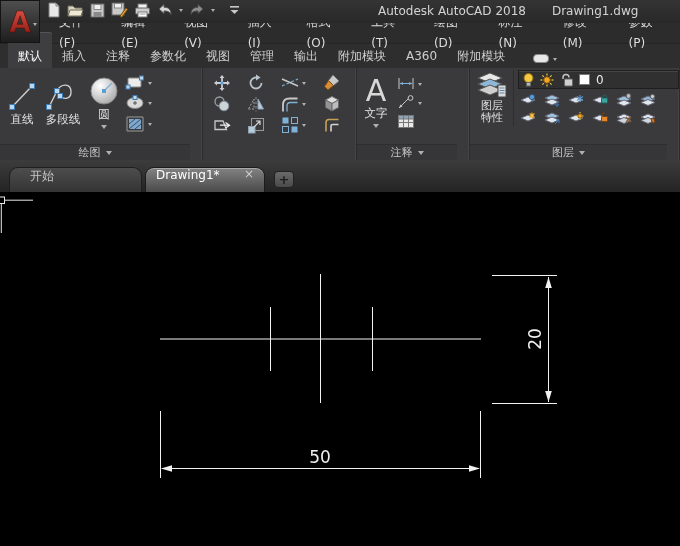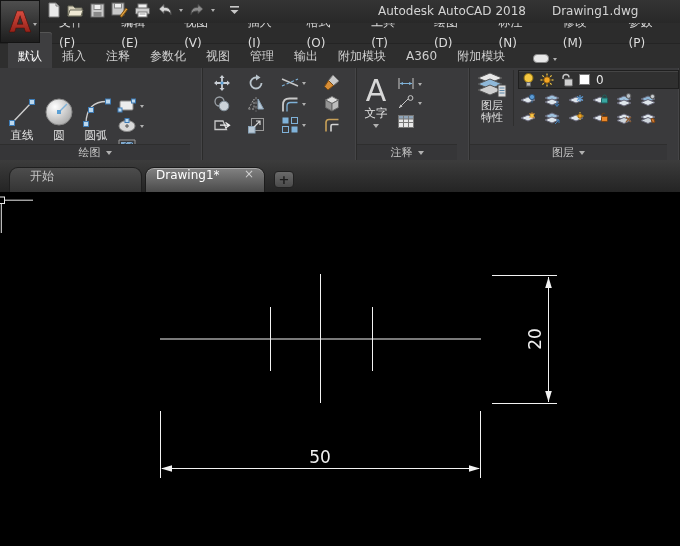--- a/index.html
+++ b/index.html
@@ -39,21 +39,21 @@
     background:#363638; border-top:1px solid #2e2e2e; display:flex;
     align-items:center; justify-content:center; gap:5px;
     color:#c8c8c8; font-size:11px; }
   .caret { width:0; height:0; border:3px solid transparent; border-top:4px solid #b0b0b0; margin-top:3px; }
   .caret.sm { border-width:2.5px; border-top-width:3.5px; }
 
   .p-draw { width:203px; } .p-modify { width:154px; } .p-annot { width:113px; } .p-layers { width:210px; }
 
   .big-tool { display:flex; flex-direction:column; align-items:center; row-gap:1px; padding-top:3px; }
   .big-tool .lbl { color:#e2e2e2; font-size:11.5px; line-height:13px; white-space:nowrap; }
-  .draw-row { display:flex; align-items:flex-start; padding:2px 4px 0 6px; gap:5px;margin-top:23px; }
+  .draw-row { display:flex; align-items:center; padding:2px 4px 0 6px; gap:5px; }
   .small-col { display:flex; flex-direction:column; gap:4px; padding-top:5px; }
   .small-btn { display:flex; align-items:center; gap:3px; }
 
   .modify-grid { display:grid; grid-template-columns:26px 26px 34px 26px; column-gap:8px;
     row-gap:3px; padding:6px 0 0 10px; }
   .mcell { display:flex; align-items:center; gap:3px; }
 
   .annot-row { display:flex; padding:3px 0 0 4px; gap:6px; }
 
   .layers-row { display:flex; padding:2px 0 0 3px; }
@@ -209,36 +209,35 @@
       <div class="draw-row">
         <div class="big-tool">
           <svg width="32" height="32" viewBox="0 0 32 32">
             <line x1="6" y1="27" x2="26" y2="6" stroke="#cfcfcf" stroke-width="1.4"></line>
             <rect x="3.5" y="24.5" width="5" height="5" fill="#bcd8ee" stroke="#3d7bb5"></rect>
             <rect x="23.5" y="3.5" width="5" height="5" fill="#bcd8ee" stroke="#3d7bb5"></rect>
           </svg>
           <span class="lbl">直线</span>
         </div>
         <div class="big-tool">
+          <svg width="40" height="32" viewBox="0 0 40 32">
+            <path d="M6 27 L14 11 C18 3 28 3 28 12 C28 19 21 20 17 16" fill="none" stroke="#cfcfcf" stroke-width="1.4"></path>
+            <rect x="3.5" y="24.5" width="5" height="5" fill="#bcd8ee" stroke="#3d7bb5"></rect>
+            <rect x="11.5" y="8.5" width="5" height="5" fill="#bcd8ee" stroke="#3d7bb5"></rect>
+            <rect x="14.5" y="13.5" width="5" height="5" fill="#bcd8ee" stroke="#3d7bb5"></rect>
+          </svg>
+          <span class="lbl">多段线</span>
+        </div>
+        <div class="big-tool">
           <svg width="32" height="32" viewBox="0 0 32 32">
             <circle cx="16" cy="16" r="13" fill="url(#gradCirc)" stroke="#888"></circle>
             <line x1="16" y1="16" x2="24" y2="8" stroke="#7fb2d9" stroke-width="1.4"></line>
             <rect x="14" y="14" width="4" height="4" fill="#5a9fd4"></rect>
           </svg>
           <span class="lbl">圆</span>
-          <span class="caret"></span>
-        </div>
-        <div class="big-tool">
-          <svg width="32" height="32" viewBox="0 0 32 32">
-            <path d="M6 28 C6 12 14 5 28 5.5" fill="none" stroke="#cfcfcf" stroke-width="1.4"></path>
-            <rect x="3.5" y="25.5" width="5" height="5" fill="#bcd8ee" stroke="#3d7bb5"></rect>
-            <rect x="25.5" y="3" width="5" height="5" fill="#bcd8ee" stroke="#3d7bb5"></rect>
-            <rect x="8.5" y="11.5" width="5" height="5" fill="#bcd8ee" stroke="#3d7bb5"></rect>
-          </svg>
-          <span class="lbl">圆弧</span>
           <span class="caret"></span>
         </div>
         <div class="small-col">
           <div class="small-btn">
             <svg width="20" height="16" viewBox="0 0 20 16">
               <rect x="3" y="3" width="13" height="9" rx="1" fill="#ececec" stroke="#888"></rect>
               <rect x="1" y="10" width="4" height="4" fill="#bcd8ee" stroke="#3d7bb5"></rect>
               <rect x="14.5" y="1" width="4" height="4" fill="#bcd8ee" stroke="#3d7bb5"></rect>
             </svg>
             <span class="caret sm"></span>

